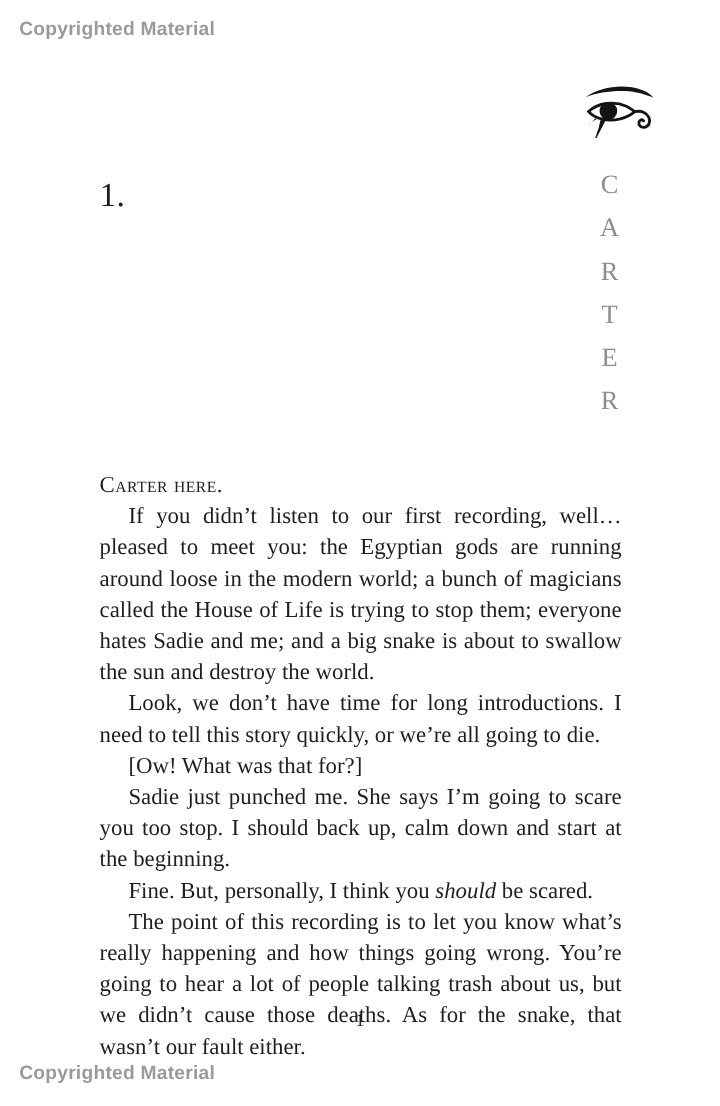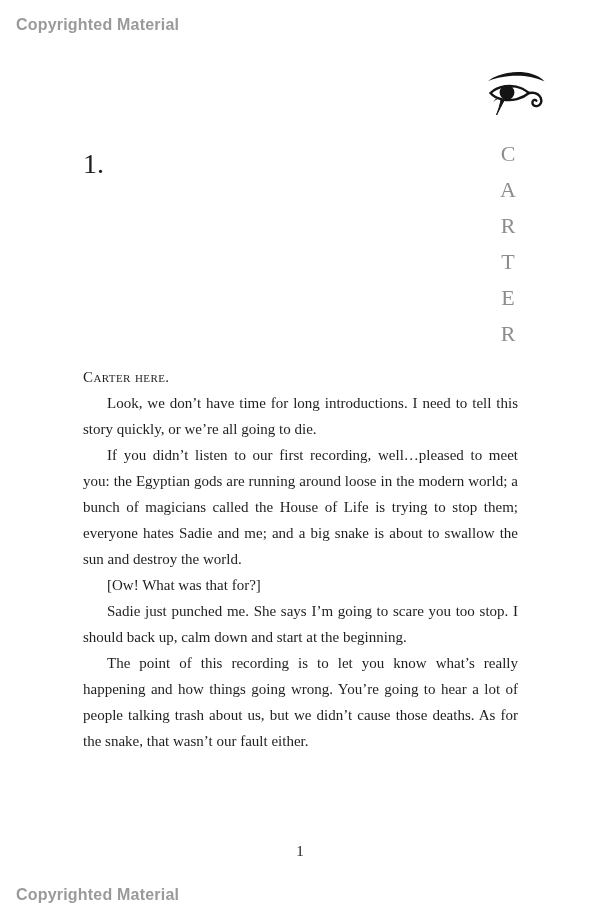--- a/index.html
+++ b/index.html
@@ -43,22 +43,22 @@
   .narrator-col{
     position:absolute;left:496px;top:136px;width:24px;
     display:flex;flex-direction:column;
     text-align:center;
     color:var(--margin-letter-color);
     font-size:22px;
   }
   .narrator-letter{height:36px;line-height:36px;}
 
   .body-text{
-    position:absolute;left:83px;top:364px;width:435px;
-    font-size:15px;line-height:26px;
+    position:absolute;left:83px;top:392px;width:435px;
+    font-size:19px;line-height:26px;
     text-align:justify;
     color:var(--text-color);
   }
   .body-text p{margin:0;}
   .body-text p.indent{text-indent:24px;}
   .body-text p.smallcaps{font-variant:small-caps;letter-spacing:0.4px;}
   .italic{font-style:italic;}
 
   .pagenum{
     position:absolute;left:0;width:100%;top:843px;
@@ -93,24 +93,25 @@
       <span class="narrator-letter">C</span>
       <span class="narrator-letter">A</span>
       <span class="narrator-letter">R</span>
       <span class="narrator-letter">T</span>
       <span class="narrator-letter">E</span>
       <span class="narrator-letter">R</span>
     </div>
 
   <div class="body-text">
       <p class="smallcaps"><span>Carter here.</span></p>
+      <p class="indent "><span>If you didn’t listen to our first recording, well…pleased to meet you: the Egyptian gods are running around loose in the modern world; a bunch of magicians called the House of Life is trying to stop them; everyone hates Sadie and me; and a big snake is about to swallow the sun and destroy the world.</span></p>
       <p class="indent "><span>Look, we don’t have time for long introductions. I need to tell this story quickly, or we’re all going to die.</span></p>
-      <p class="indent "><span>If you didn’t listen to our first recording, well…pleased to meet you: the Egyptian gods are running around loose in the modern world; a bunch of magicians called the House of Life is trying to stop them; everyone hates Sadie and me; and a big snake is about to swallow the sun and destroy the world.</span></p>
       <p class="indent "><span>[Ow! What was that for?]</span></p>
       <p class="indent "><span>Sadie just punched me. She says I’m going to scare you too stop. I should back up, calm down and start at the beginning.</span></p>
+      <p class="indent "><span>Fine. But, personally, I think you </span><span class="italic">should</span><span> be scared.</span></p>
       <p class="indent "><span>The point of this recording is to let you know what’s really happening and how things going wrong. You’re going to hear a lot of people talking trash about us, but we didn’t cause those deaths. As for the snake, that wasn’t our fault either.</span></p>
     </div>
 
   <div class="pagenum">1</div>
 
   <div class="copyright bottom">Copyrighted Material</div>
 
 </div>
 
 </body></html>

